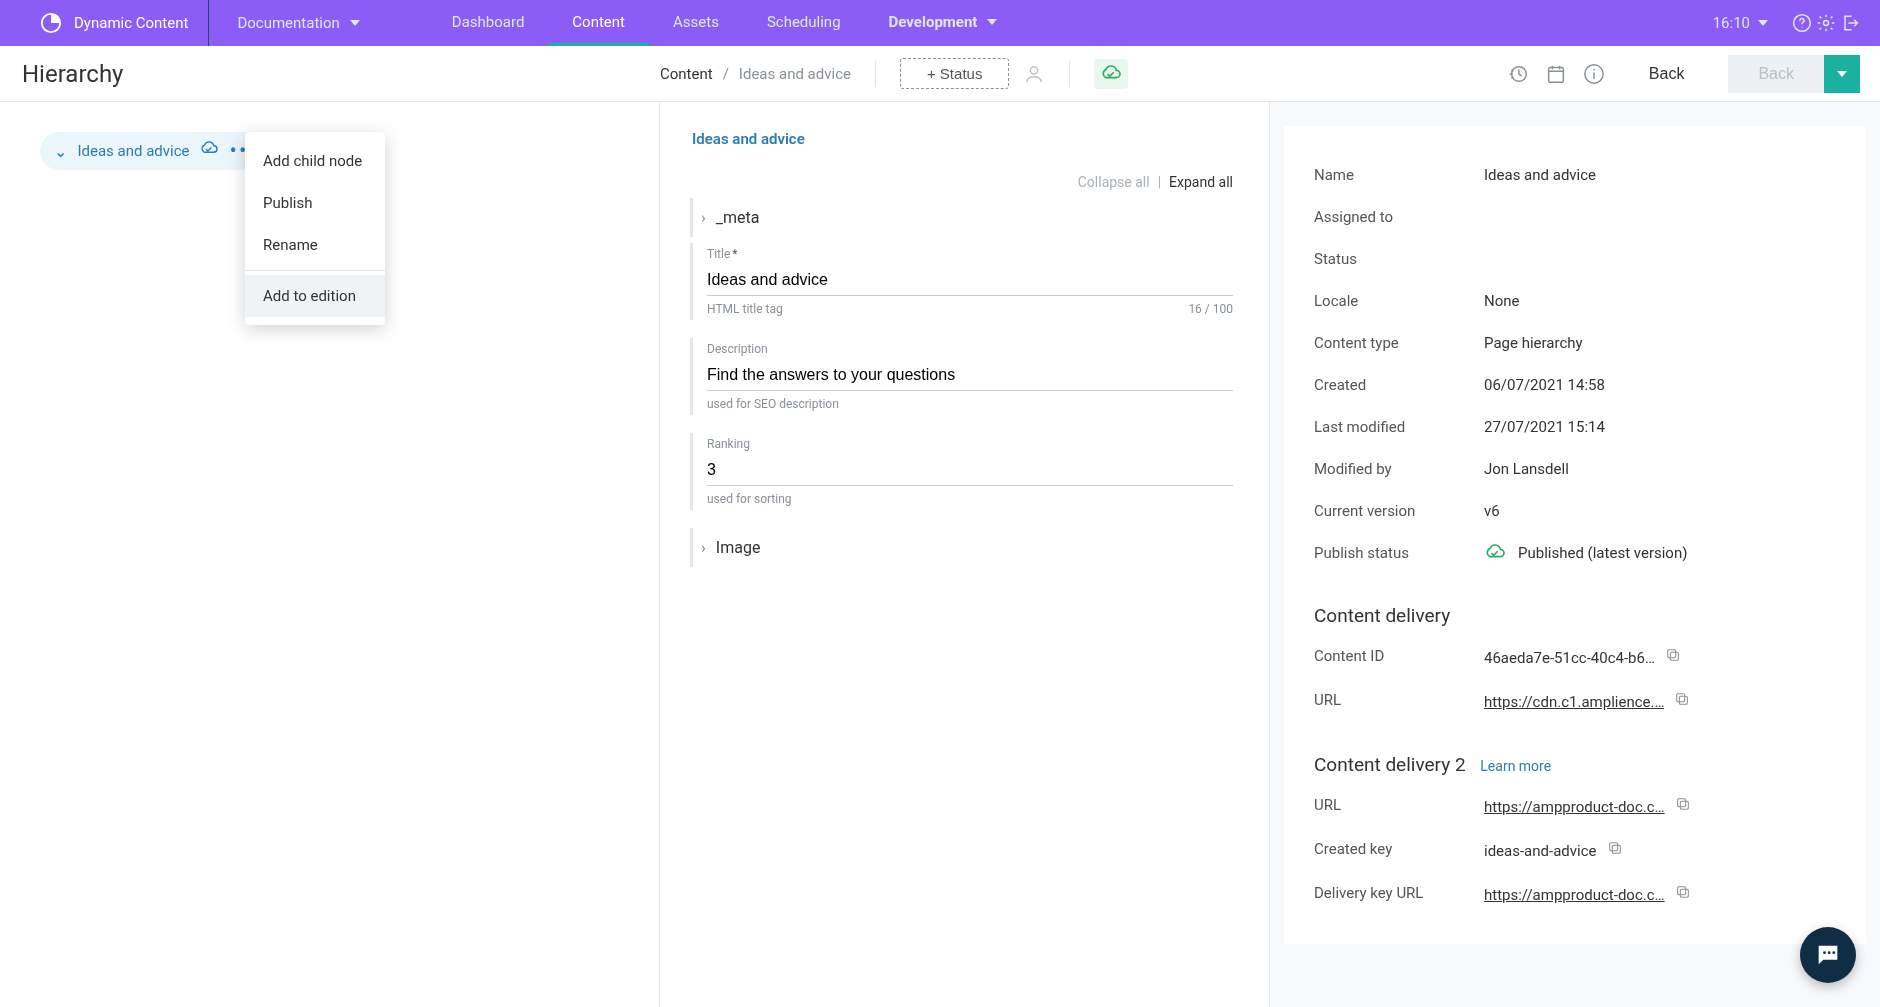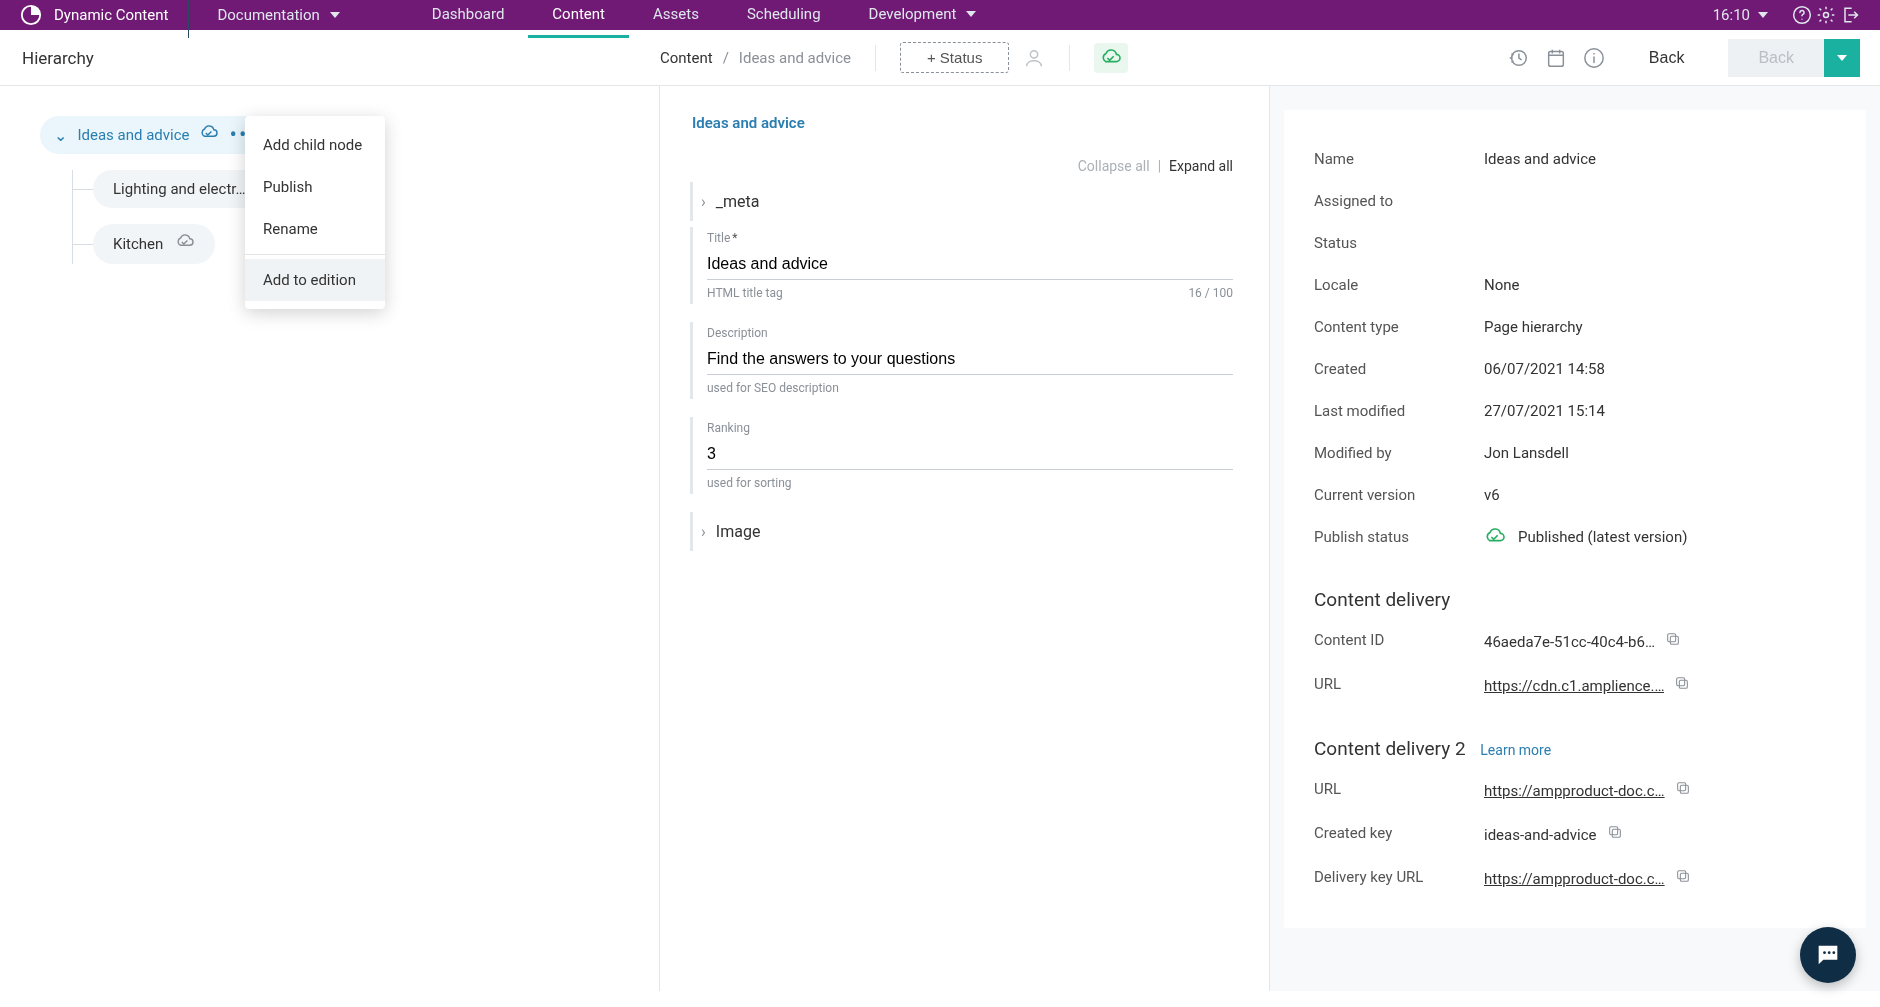--- a/index.html
+++ b/index.html
@@ -1,35 +1,35 @@
 <!DOCTYPE html>
 <html><head>
 <meta charset="utf-8">
 <style>
 * { box-sizing: border-box; margin: 0; padding: 0; }
 body { font-family: -apple-system, BlinkMacSystemFont, "Segoe UI", Roboto, Helvetica, Arial, sans-serif; width: 1880px; height: 1007px; overflow: hidden; color: #333; background: #fff; }
 
 
-.topnav { height: 30px; background: #701a75; color: #fff; display: flex; align-items: center; font-size: 15px; }
+.topnav { height: 46px; background: #8b5cf6; color: #fff; display: flex; align-items: center; font-size: 15px; padding-left: 20px; }
 .brand { display: flex; align-items: center; gap: 12px; padding: 0 20px; height: 100%; }
 .brand-logo { width: 22px; height: 22px; }
 .vsep { width: 1px; height: 46px; background: #2a4a60; }
 .hub { display: flex; align-items: center; gap: 10px; padding: 0 28px; color: #dfe7ed; }
 .nav-tabs { display: flex; align-items: stretch; height: 46px; margin-left: 40px; }
 .nav-tab { display: flex; align-items: center; padding: 0 24px; color: #dfe7ed; cursor: pointer; border-bottom: 3px solid transparent; }
 .nav-tab.active { border-bottom-color: #1ab1a0; color: #fff; }
 .top-right { margin-left: auto; display: flex; align-items: center; gap: 4px; padding-right: 20px; color: #dfe7ed; }
 .time { display: flex; align-items: center; gap: 8px; margin-right: 20px; }
 .tri-down { width: 0; height: 0; border-left: 5px solid transparent; border-right: 5px solid transparent; border-top: 6px solid #dfe7ed; }
 .top-icon { width: 20px; height: 20px; display:flex; align-items:center; justify-content:center; cursor:pointer; }
 .top-icon svg { width: 20px; height: 20px; stroke: #dfe7ed; fill: none; stroke-width: 1.8; }
 
 
 .toolbar { height: 56px; display: flex; align-items: center; padding: 0 20px; border-bottom: 1px solid #e3e7ea; }
-.pane-title { flex: 0 0 640px; font-size: 17px; color: #333; padding-left: 2px;}
+.pane-title { flex: 0 0 640px; font-size: 24px; color: #333; padding-left: 2px;}
 .tb-mid { flex: 1; display: flex; align-items: center; gap: 14px; }
 .breadcrumb { display: flex; align-items: center; gap: 10px; font-size: 15px; }
 .bc-root { color: #333; }
 .bc-sep { color: #8a9098; }
 .bc-leaf { color: #8a9098; }
 .vline { width: 1px; height: 26px; background: #e3e7ea; margin: 0 10px; }
 .status-add { border: 1.5px dashed #8a9098; color: #555; padding: 6px 26px; border-radius: 3px; font-size: 15px; cursor: pointer; background: transparent;}
 .person-icon { width:22px; height:22px; opacity:.55; }
 .cloud-chip { width: 34px; height: 30px; border-radius:4px; background:#e9f7ef; display:flex; align-items:center; justify-content:center; }
 .cloud-chip svg { width: 22px; height: 18px; }
@@ -111,21 +111,21 @@
   <div class="vsep"></div>
   <div class="hub">
     <span>Documentation</span>
     <span class="tri-down"></span>
   </div>
   <div class="nav-tabs">
     <div class="nav-tab">Dashboard</div>
     <div class="nav-tab active">Content</div>
     <div class="nav-tab">Assets</div>
     <div class="nav-tab">Scheduling</div>
-    <div class="nav-tab" style="display:flex;gap:10px;">
+    <div class="nav-tab" style="display:flex;gap:10px;font-weight:bold;">
       <span>Development</span>
       <span class="tri-down"></span>
     </div>
   </div>
   <div class="top-right">
     <div class="time">
       <span>16:10</span>
       <span class="tri-down"></span>
     </div>
     <div class="top-icon">
@@ -199,32 +199,20 @@
   <div class="left">
     <div class="tree-root">
       <span class="chev">⌄</span>
       <span class="label">Ideas and advice</span>
       <span class="cloud-mini"><svg viewBox="0 0 24 20">
             <path d="M18 14a4 4 0 0 0 0-8 6 6 0 0 0-11.5-1A5 5 0 0 0 6 14Z" fill="none" stroke="#2a7eb0" stroke-width="1.8"></path>
             <path d="M8 10l2.5 2.5L15 8" fill="none" stroke="#2a7eb0" stroke-width="1.8"></path>
           </svg></span>
       <span class="dots">•••</span>
     </div>
-    <div class="tree-children">
-      <div class="tree-child">
-        <span>Lighting and electr…</span>
-      </div>
-      <div class="tree-child">
-        <span>Kitchen</span>
-        <span class="cloud-mini"><svg viewBox="0 0 24 20">
-              <path d="M18 14a4 4 0 0 0 0-8 6 6 0 0 0-11.5-1A5 5 0 0 0 6 14Z" fill="none" stroke="#8a9098" stroke-width="1.8"></path>
-              <path d="M8 10l2.5 2.5L15 8" fill="none" stroke="#8a9098" stroke-width="1.8"></path>
-            </svg></span>
-      </div>
-    </div>
 
     <div class="ctx">
       <div class="ctx-item">Add child node</div>
       <div class="ctx-item">Publish</div>
       <div class="ctx-item">Rename</div>
       <div class="ctx-sep"></div>
       <div class="ctx-item sel">Add to edition</div>
     </div>
   </div>
 

